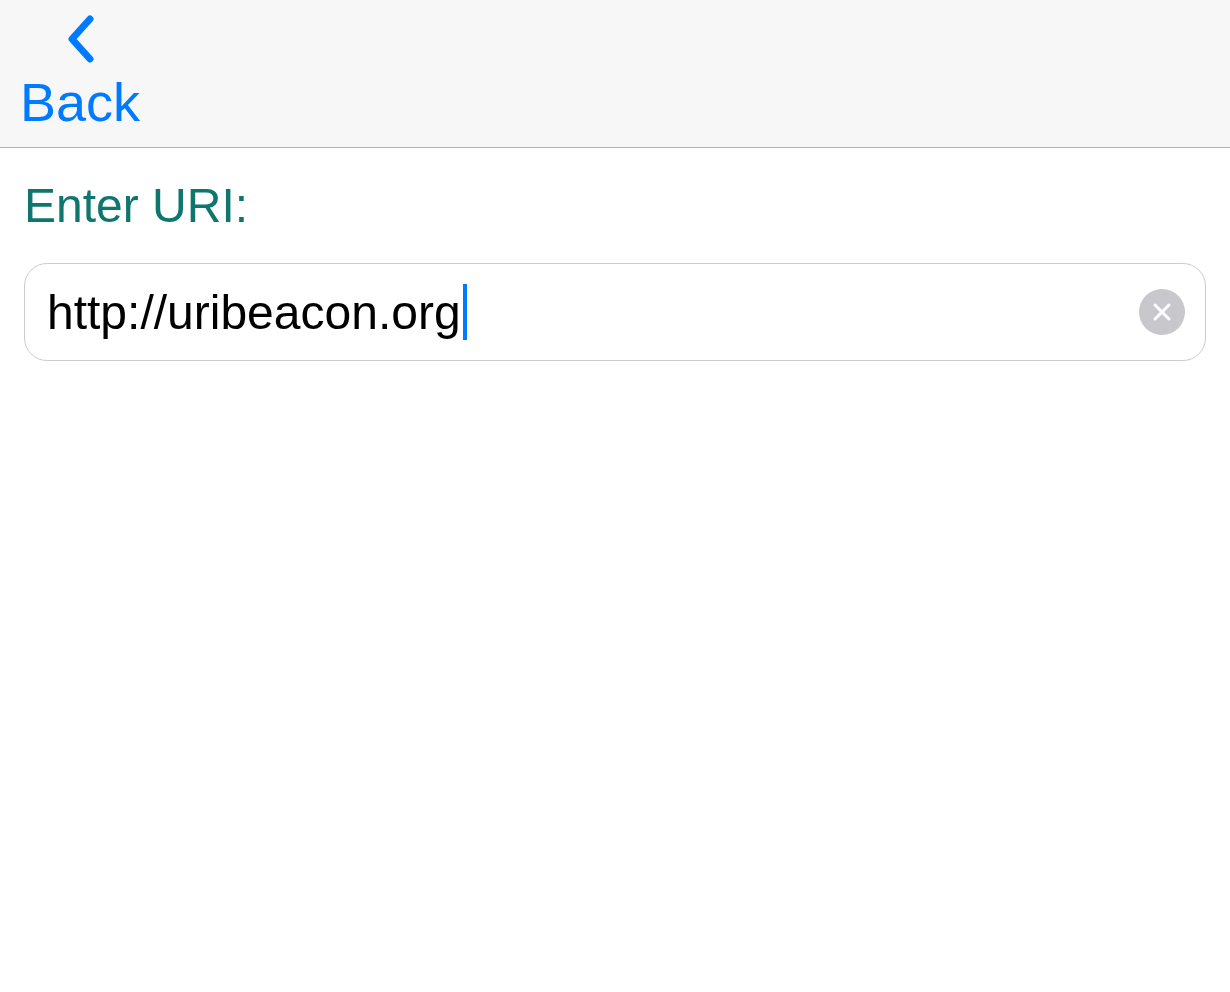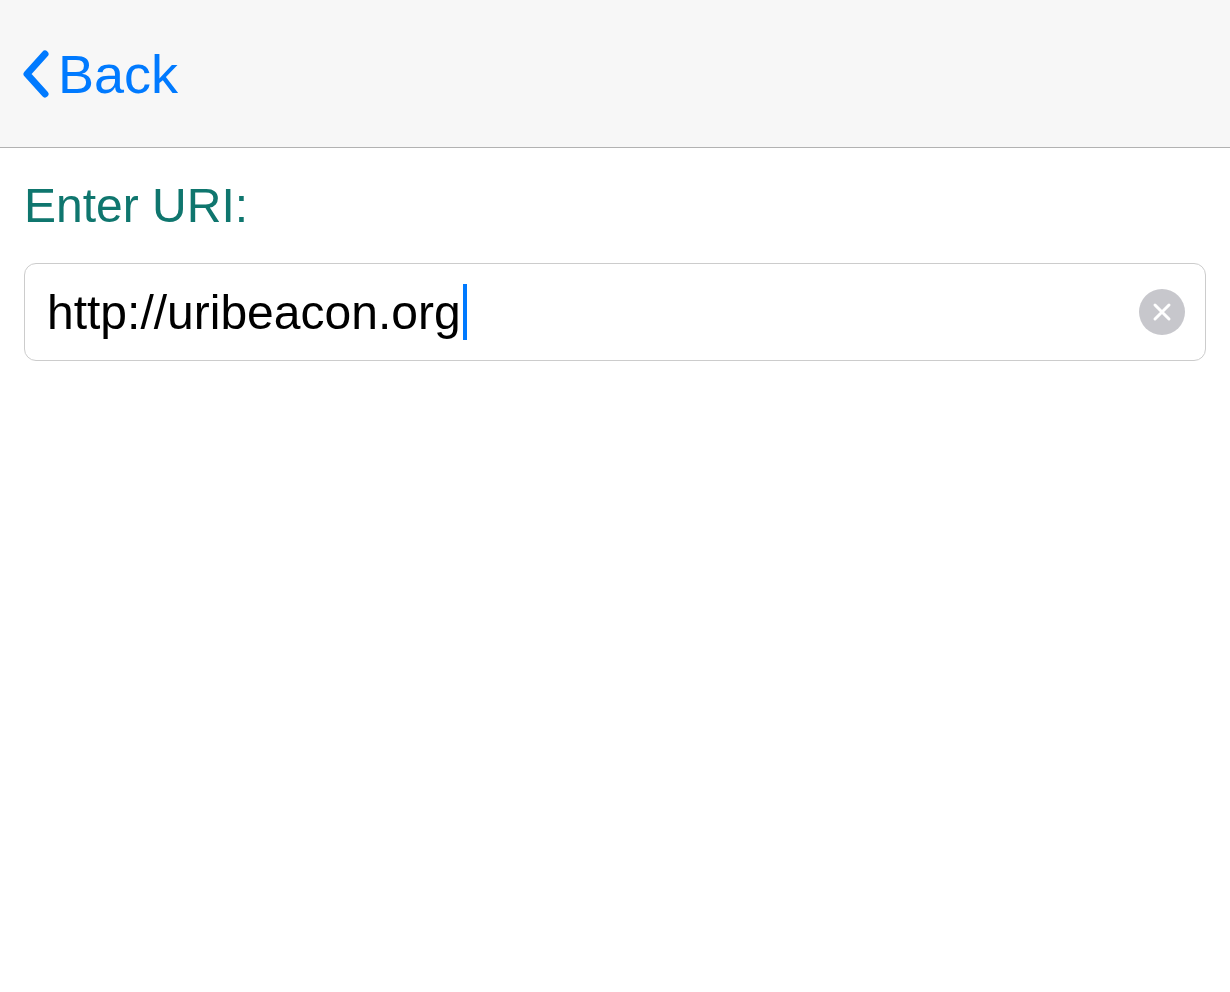--- a/index.html
+++ b/index.html
@@ -21,20 +21,21 @@
       display: flex;
       align-items: center;
       padding-left: 20px;
     }
     .back-button {
       display: flex;
       align-items: center;
       color: #007aff;
       cursor: pointer;
       gap: 8px;
+      flex-direction: column;
     }
     .back-chevron {
       width: 30px;
       height: 48px;
     }
     .back-label {
       font-size: 54px;
       font-weight: 400;
       color: #007aff;
     }
@@ -45,21 +46,21 @@
       font-size: 48px;
       font-weight: 400;
       color: #0f766e;
       margin-bottom: 30px;
     }
     .input-container {
       position: relative;
       display: flex;
       align-items: center;
       border: 1px solid #cccccc;
-      border-radius: 12px;
+      border-radius: 23px;
       background: #ffffff;
       height: 98px;
       padding: 0 20px;
     }
     .uri-input {
       flex: 1;
       border: none;
       outline: none;
       font-size: 48px;
       font-family: inherit;

